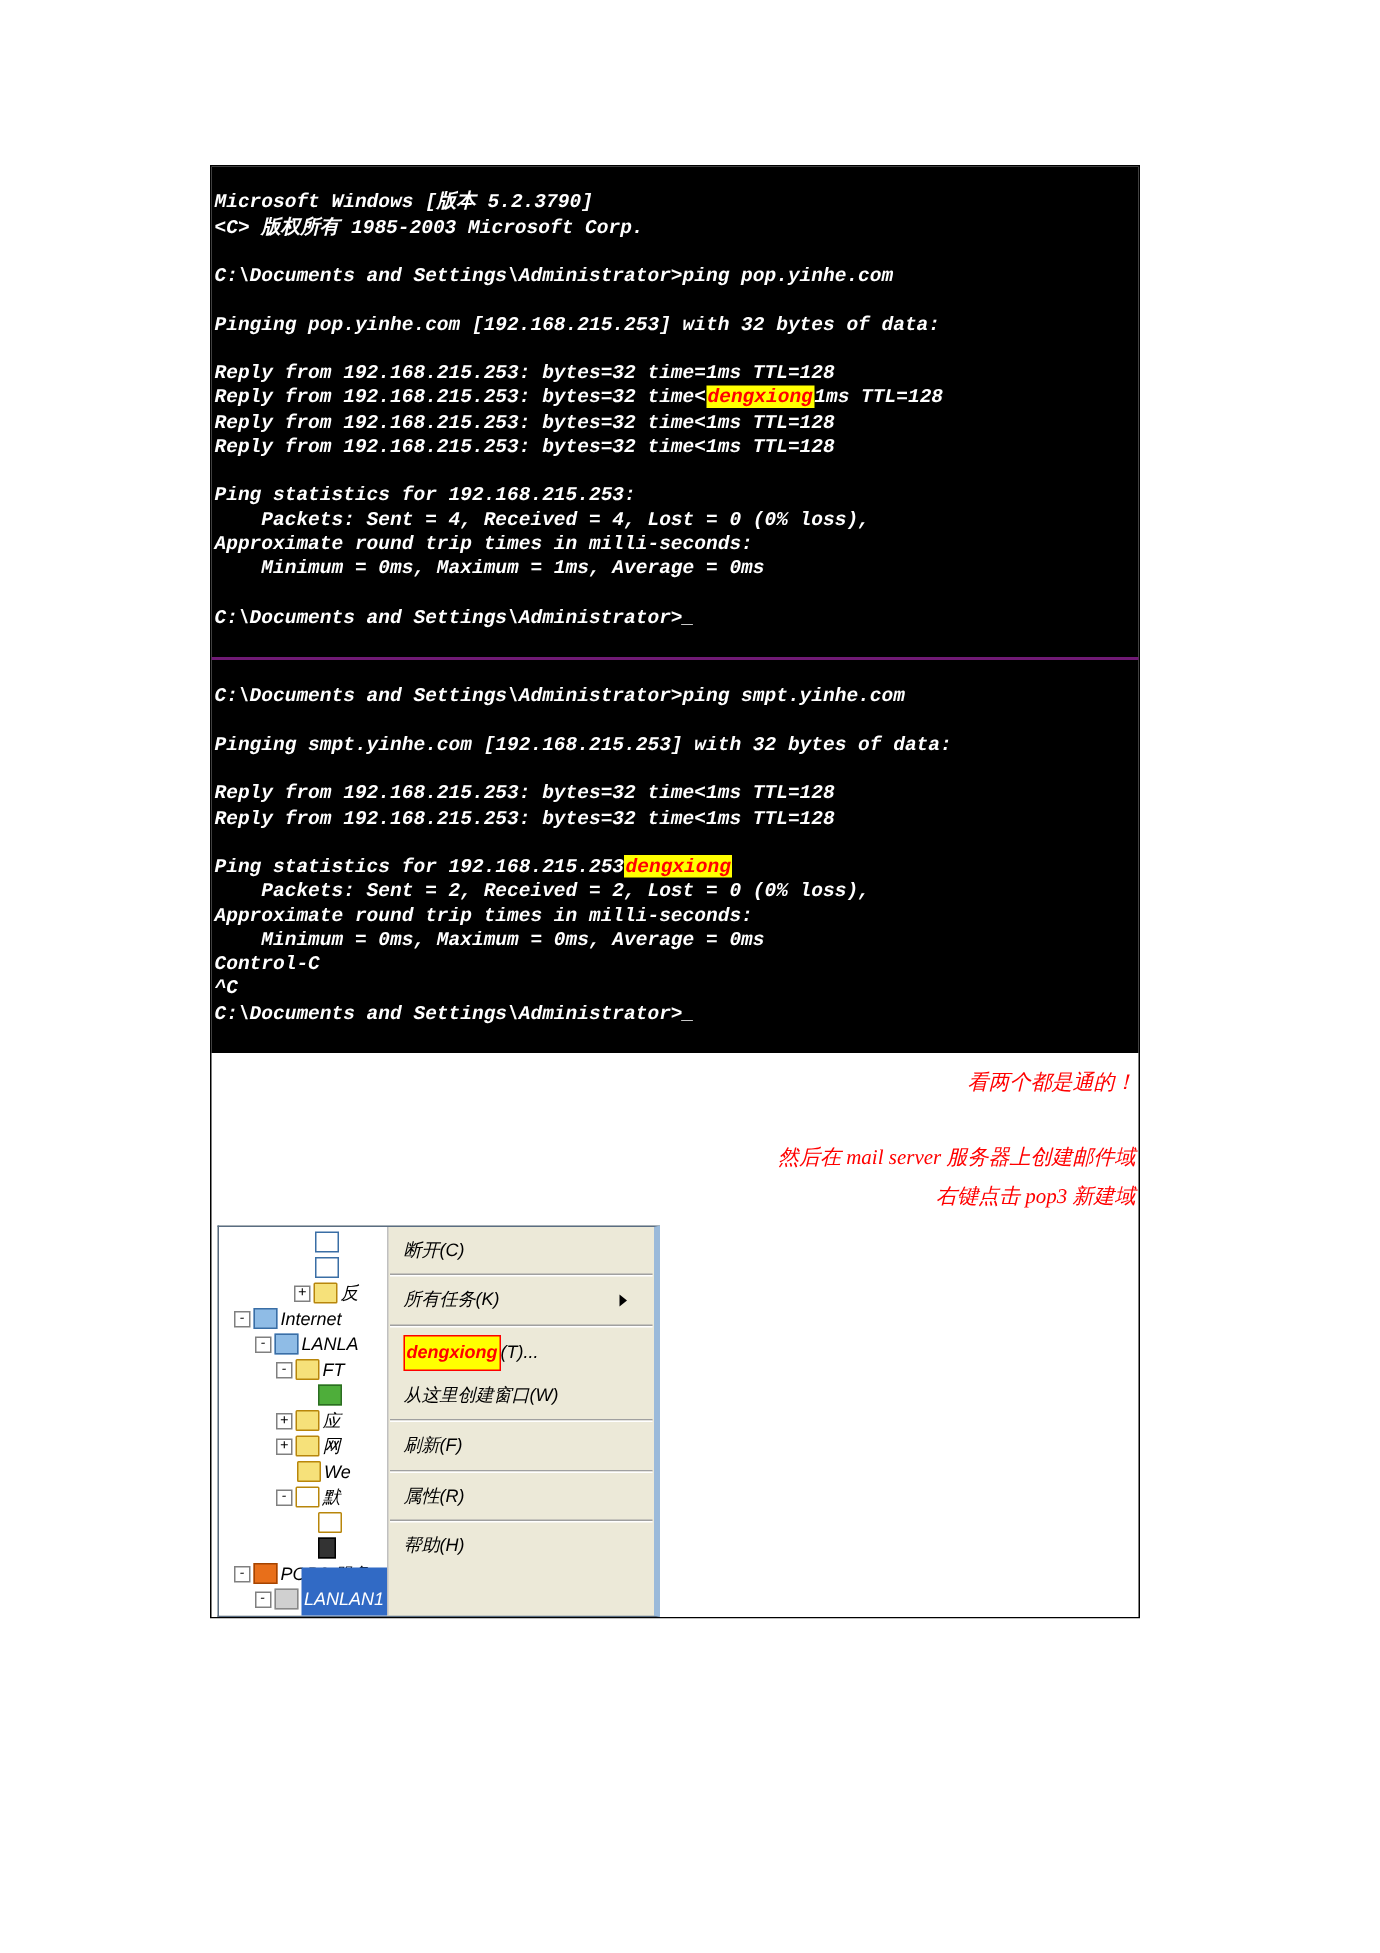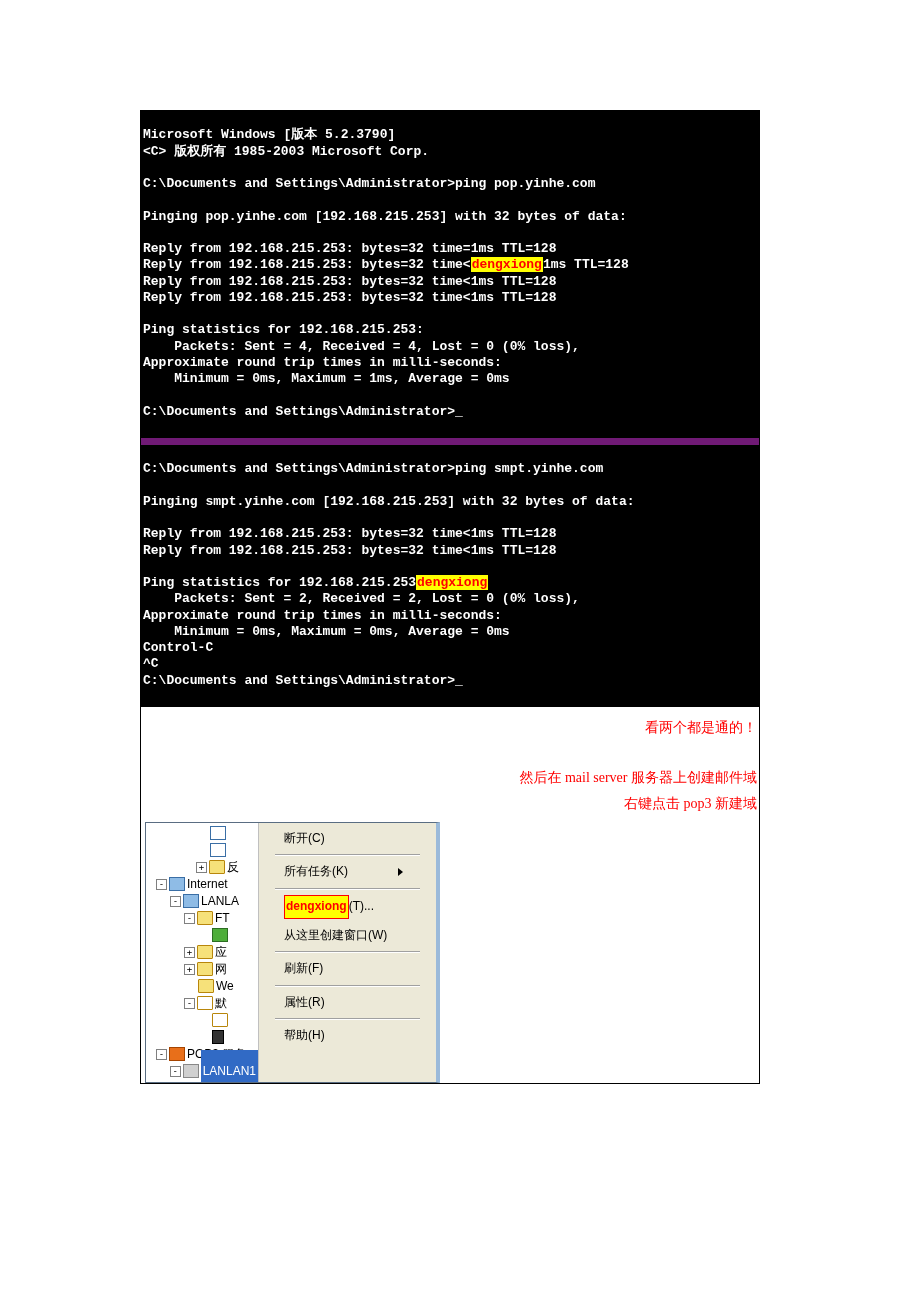--- a/index.html
+++ b/index.html
@@ -6,20 +6,21 @@
     margin: 0;
     font-family: "SimSun", "宋体", serif;
     background: #fff;
     width: 920px;
   }
   .page {
     border: 1px solid #000;
     margin: 110px 0 0 140px;
     width: 620px;
     box-sizing: border-box;
+    font-style: italic;
   }
   .terminal {
     background: #000;
     color: #fff;
     font-family: "Courier New", "Lucida Console", monospace;
     font-size: 13px;
     font-weight: bold;
     line-height: 1.25;
     padding: 0 2px 2px 2px;
     white-space: pre;
@@ -91,21 +92,21 @@
     background: #316ac5;
     color: #fff;
     padding: 12px 2px;
   }
   .dot-under { border-bottom: 1px dashed #000; }
 
   .menu {
     flex: 1;
     background: #ece9d8;
     border-left: 1px solid #c0c0c0;
-    padding: 2px 15px;
+    padding: 2px 0;
   }
   .menu .item {
     padding: 3px 18px 3px 10px;
     display: flex;
     justify-content: space-between;
     align-items: center;
     cursor: default;
   }
   .menu .sep {
     border-top: 1px solid #a0a0a0;
@@ -144,21 +145,21 @@
 <span><span>Reply from 192.168.215.253: bytes=32 time&lt;</span><span>1ms TTL=128</span></span>
 <span>Reply from 192.168.215.253: bytes=32 time&lt;1ms TTL=128</span>
 <span></span>
 <span>Ping statistics for 192.168.215.253:</span>
 <span>    Packets: Sent = 4, Received = 4, Lost = 0 (0% loss),</span>
 <span>Approximate round trip times in milli-seconds:</span>
 <span>    Minimum = 0ms, Maximum = 1ms, Average = 0ms</span>
 <span></span>
 <span>C:\Documents and Settings\Administrator&gt;_</span>
   </div>
-  <div class="terminal" style="border-top:7px solid #701a75">
+  <div class="terminal" style="border-top:2px solid #701a75">
 <span>C:\Documents and Settings\Administrator&gt;ping smpt.yinhe.com</span>
 <span></span>
 <span>Pinging smpt.yinhe.com [192.168.215.253] with 32 bytes of data:</span>
 <span></span>
 <span>Reply from 192.168.215.253: bytes=32 time&lt;1ms TTL=128</span>
 <span>Reply from 192.168.215.253: bytes=32 time&lt;1ms TTL=128</span>
 <span></span>
 <span><span>Ping statistics for 192.168.215.253</span><span class="hl">dengxiong</span></span>
 <span>    Packets: Sent = 2, Received = 2, Lost = 0 (0% loss),</span>
 <span>Approximate round trip times in milli-seconds:</span>

